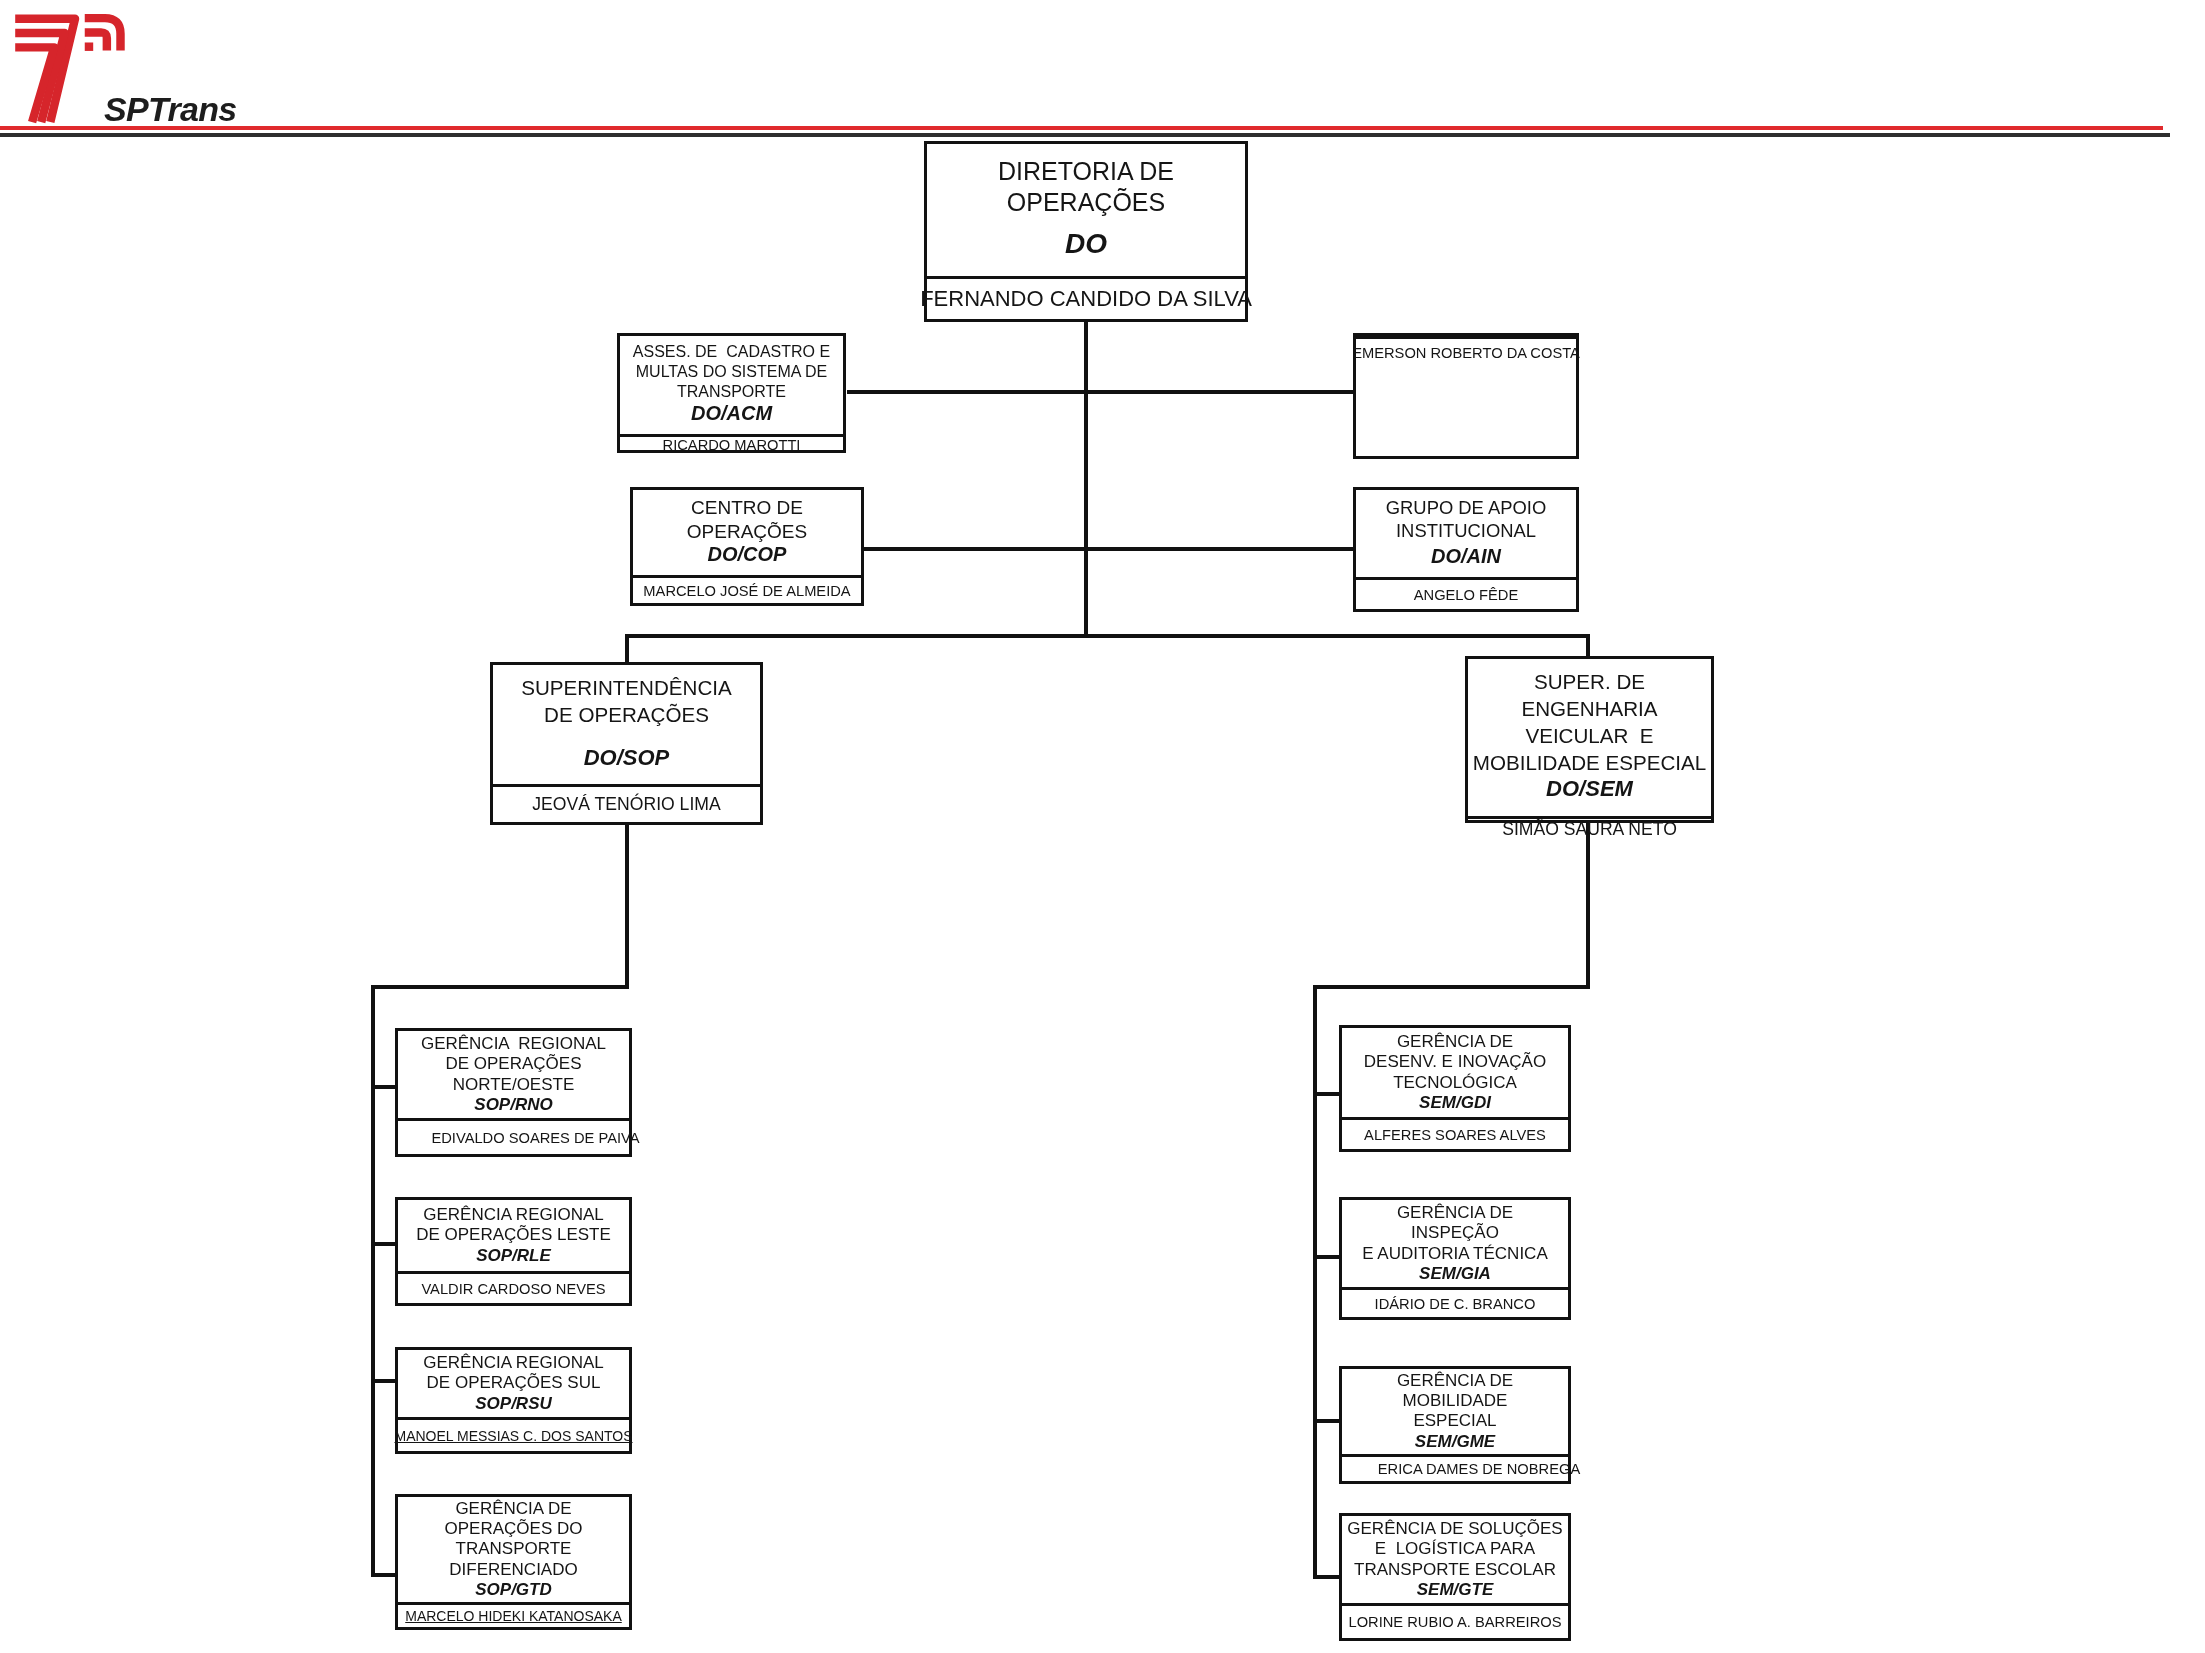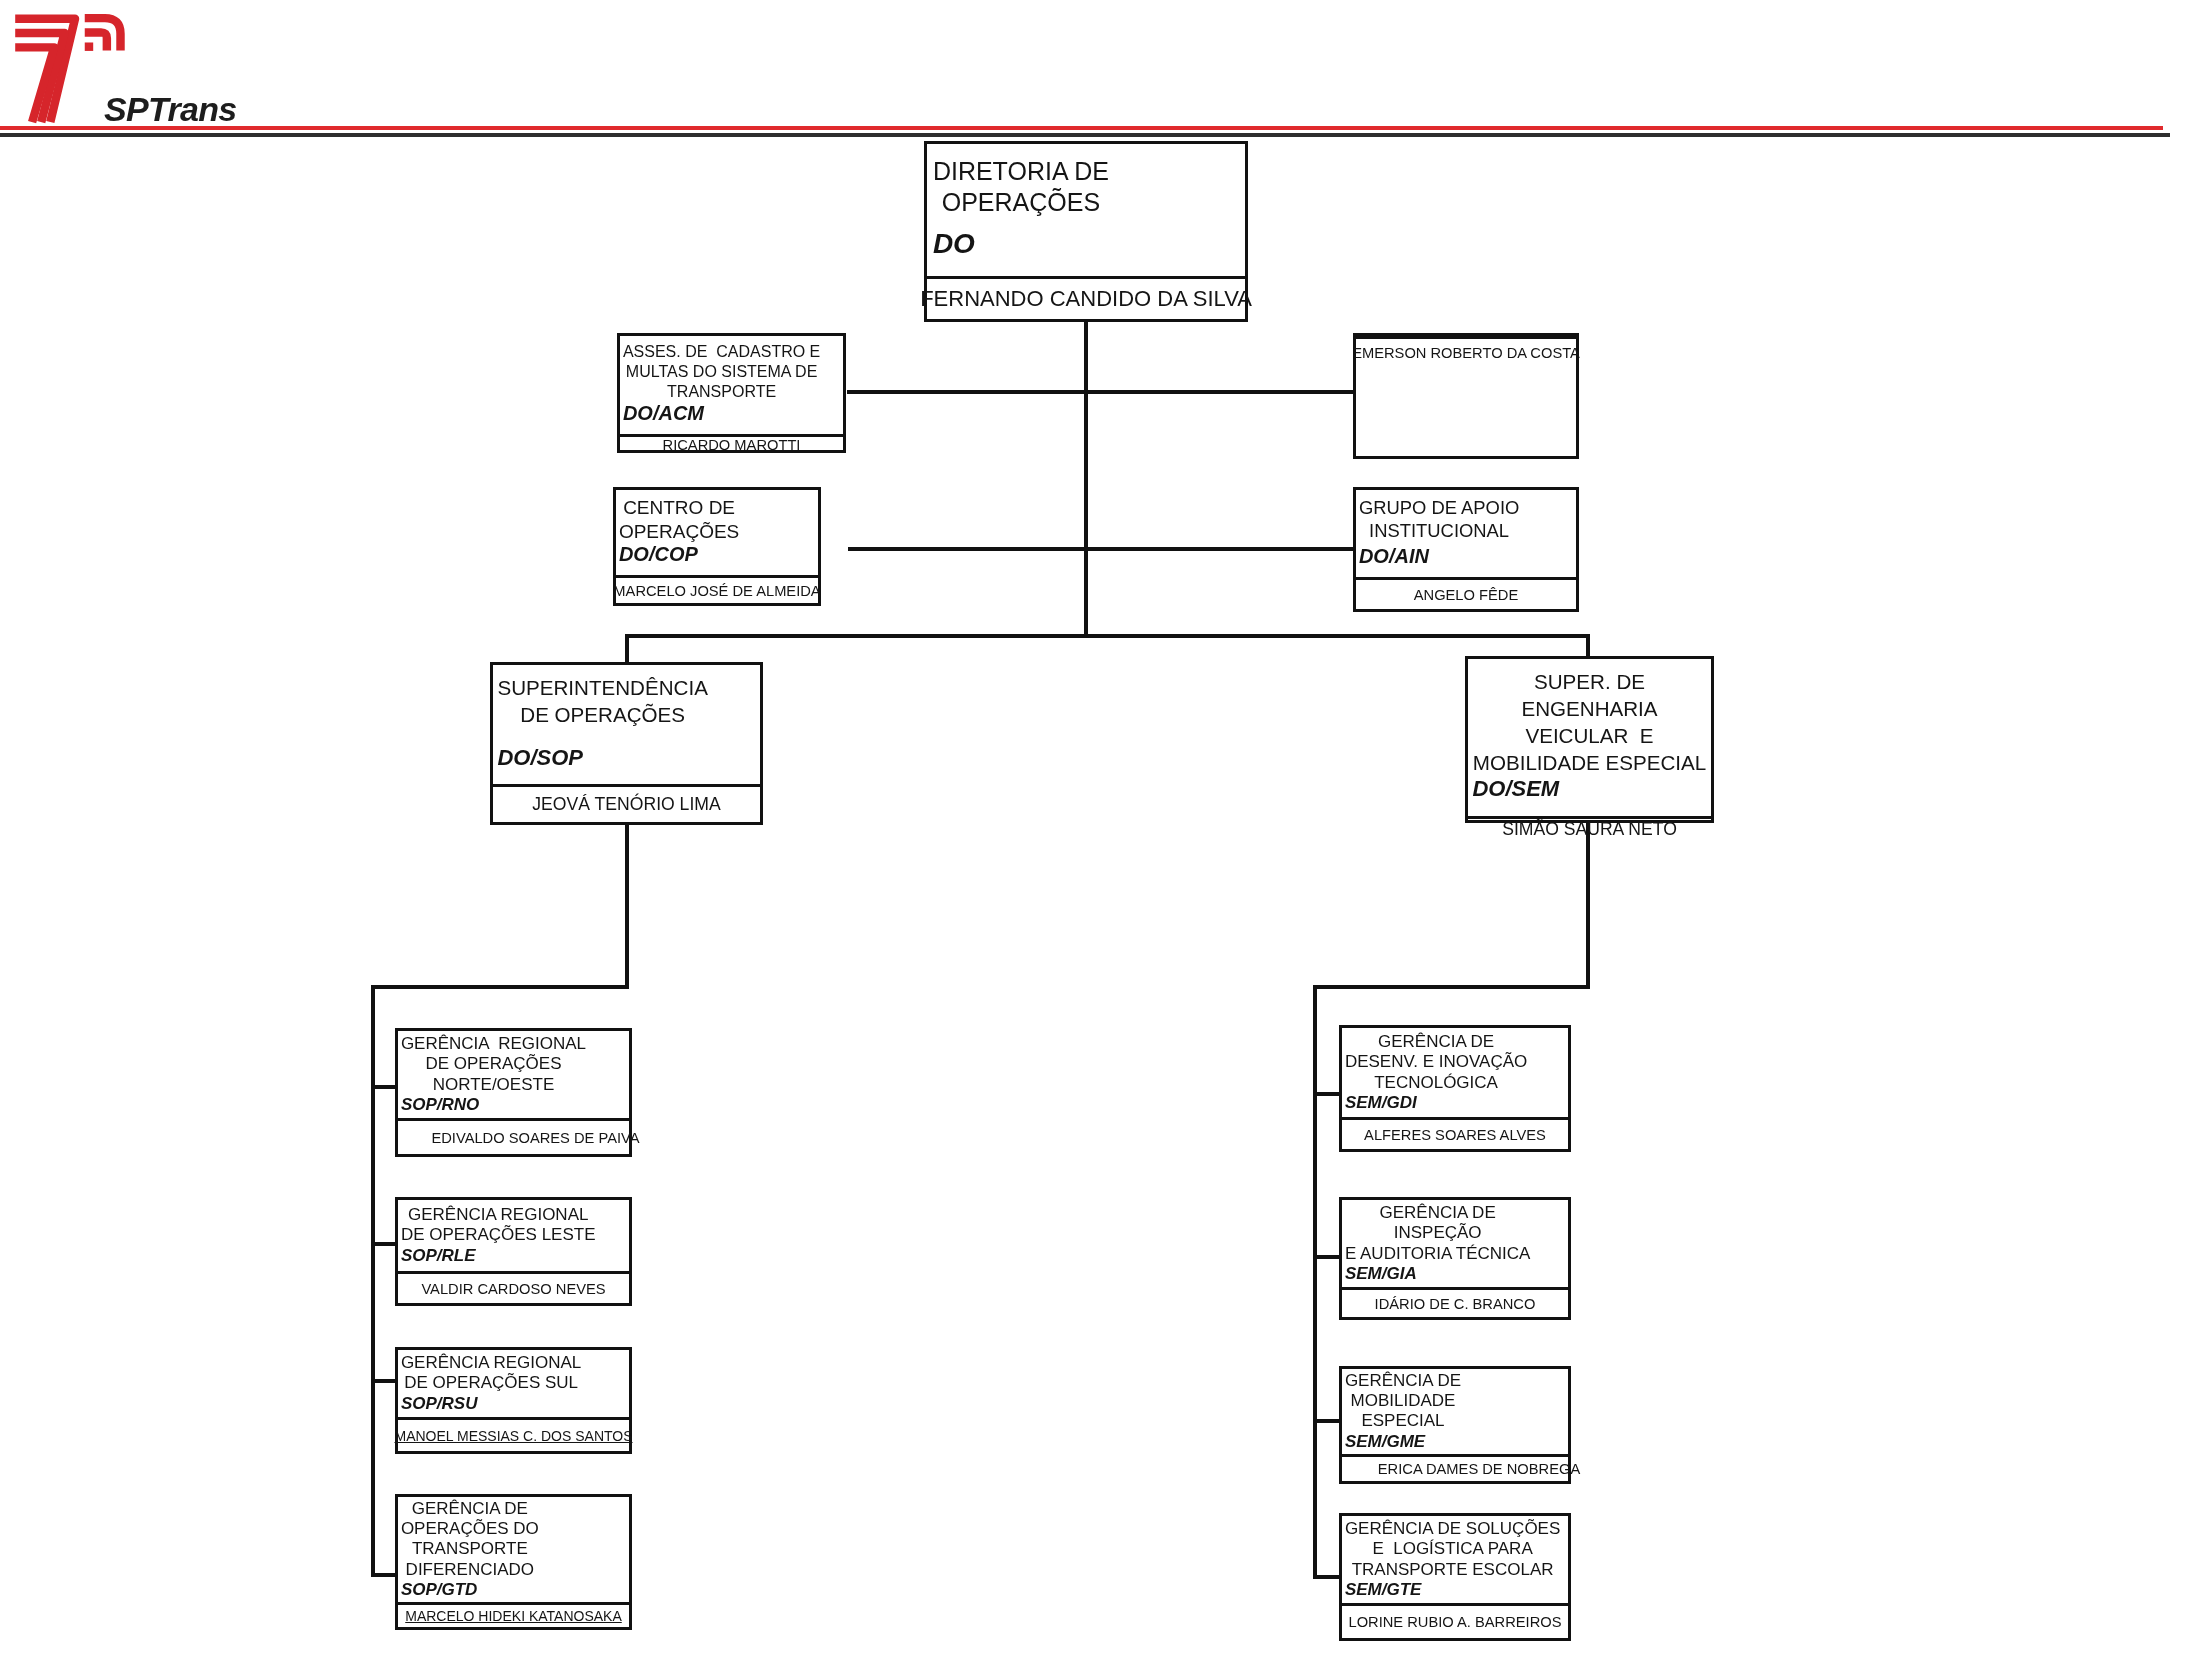--- a/index.html
+++ b/index.html
@@ -36,21 +36,21 @@
   #ln-h5     {left:1313px;top:985px;width:277px;height:3.7px;}
   #ln-rbus   {left:1313px;top:985px;width:3.7px;height:594px;}
   #ln-stub-gdi{left:1313px;top:1092px;width:29px;height:3.7px;}
   #ln-stub-gia{left:1313px;top:1255px;width:29px;height:3.7px;}
   #ln-stub-gme{left:1313px;top:1419px;width:29px;height:3.7px;}
   #ln-stub-gte{left:1313px;top:1575px;width:29px;height:3.7px;}
 
   
   .node{position:absolute;box-sizing:border-box;background:#fff;border:3.7px solid #111;
     display:flex;flex-direction:column;z-index:2;}
-  .body{flex:1;display:flex;flex-direction:column;align-items:flex-start;text-align:center;}
+  .body{flex:1;display:flex;flex-direction:column;align-items:center;text-align:center;}
   .title{white-space:pre-wrap;}
   .code{font-weight:bold;font-style:italic;}
   .pname{box-sizing:border-box;border-top:3.7px solid #111;display:flex;align-items:center;
     justify-content:center;text-align:center;white-space:nowrap;}
 
   
   .t-root .body{justify-content:space-between;padding:11.8px 5.9px 16px;}
   .t-root .title{font-size:25px;line-height:1.25;}
   .t-root .code{font-size:28px;}
   .t-root .pname{font-size:22px;}
@@ -67,21 +67,21 @@
 
   .t-ger .body{justify-content:center;padding:1.5px 2.9px;}
   .t-ger .title{font-size:17px;line-height:1.2;}
   .t-ger .code{font-size:17px;line-height:1.2;}
   .t-ger .pname{font-size:14.7px;}
 
   
   #n-do {left:924px;top:141px;width:324px;height:181px;}
   #n-acm{left:617px; top:333px;width:229px;height:120px;}
   #n-ast{left:1353px;top:333px;width:226px;height:126px;}
-  #n-cop{left:613px; top:487px;width:208px;height:119px;}
+  #n-cop{left:630px; top:487px;width:234px;height:119px;}
   #n-ain{left:1353px;top:487px;width:226px;height:125px;}
   #n-sop{left:490px; top:662px;width:273px;height:163px;}
   #n-sem{left:1465px;top:656px;width:249px;height:167px;}
   #n-rno{left:395px; top:1028px;width:237px;height:129px;}
   #n-rle{left:395px; top:1197px;width:237px;height:109px;}
   #n-rsu{left:395px; top:1347px;width:237px;height:107px;}
   #n-gtd{left:395px; top:1494px;width:237px;height:136px;}
   #n-gdi{left:1339px;top:1025px;width:232px;height:127px;}
   #n-gia{left:1339px;top:1197px;width:232px;height:123px;}
   #n-gme{left:1339px;top:1366px;width:232px;height:118px;}

